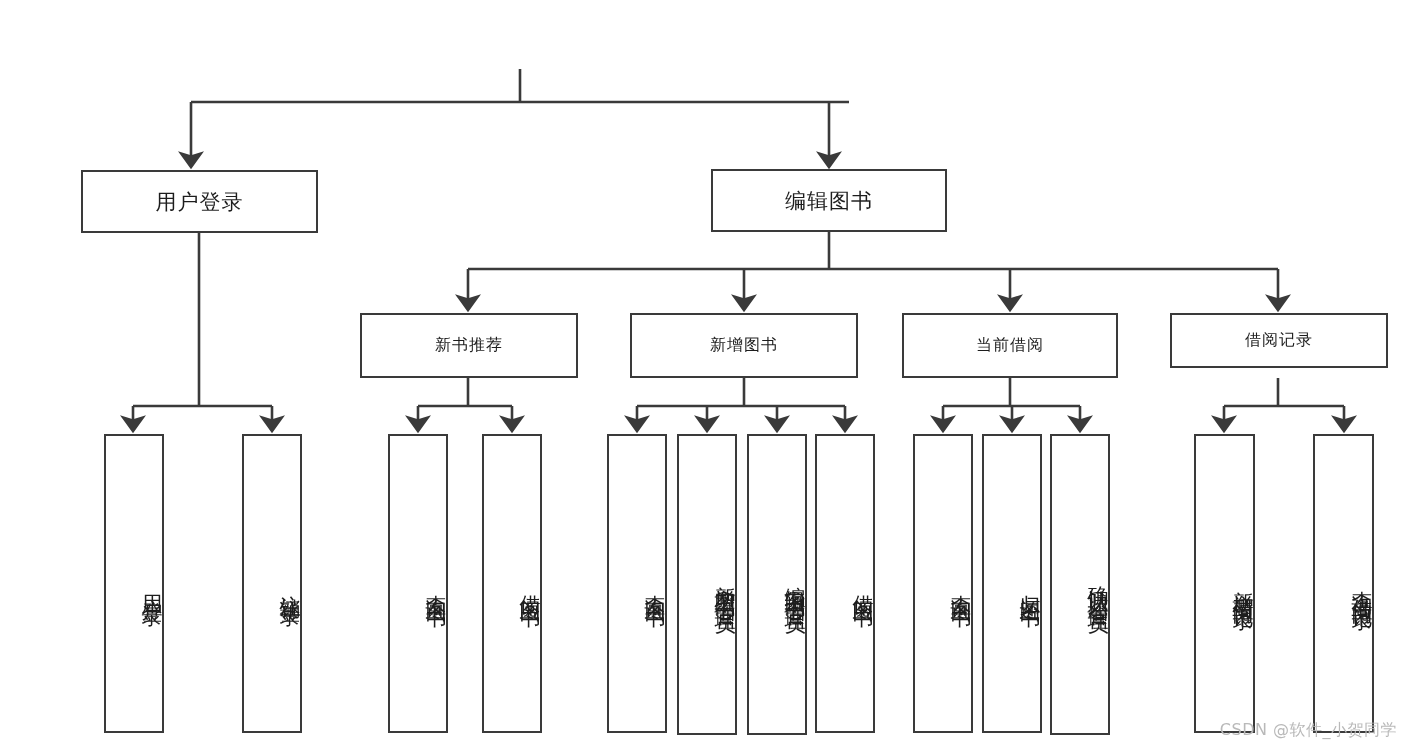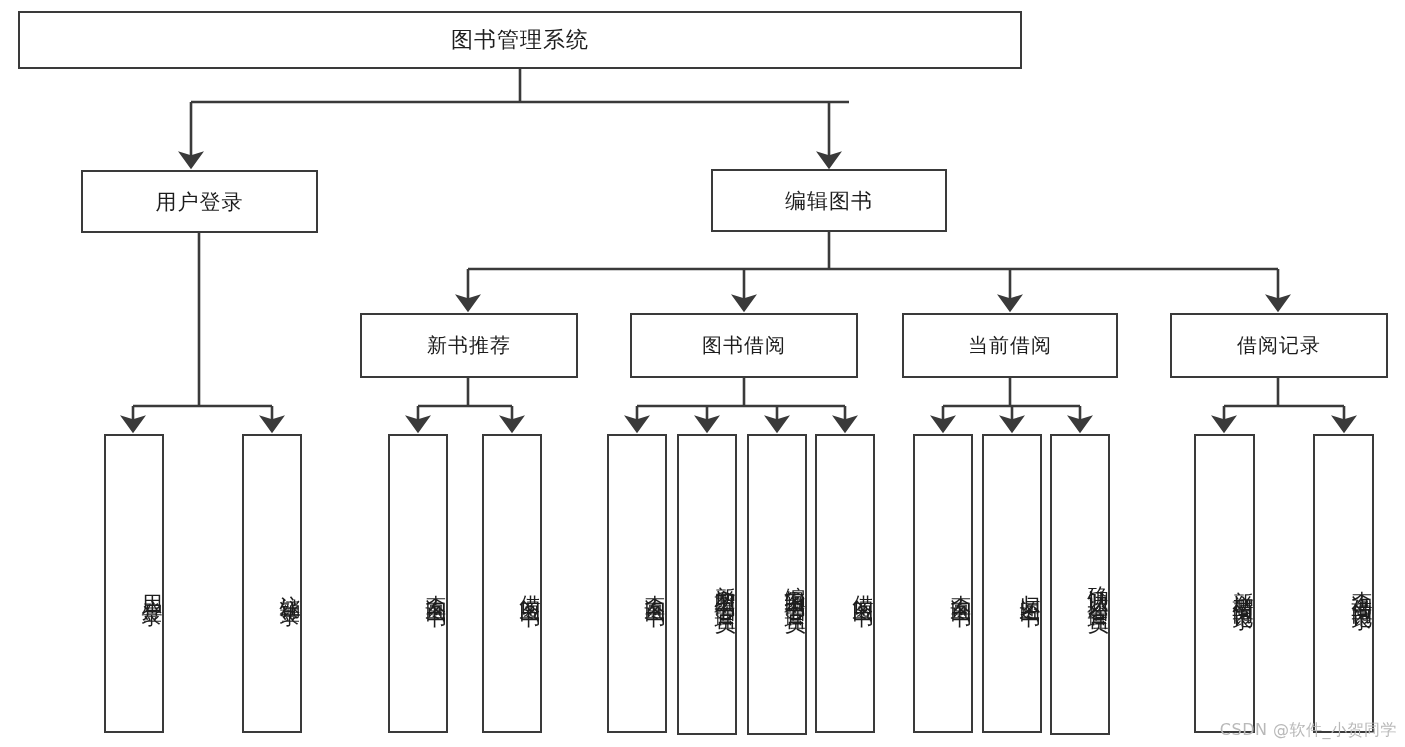--- a/index.html
+++ b/index.html
@@ -26,21 +26,21 @@
     background:#ffffff;
     border:2.5px solid #3a3a3a;
     display:flex;
     align-items:center;
     justify-content:center;
     text-align:center;
     color:#1d1d1d;
   }
   .node.lvl0{ font-size:22px; letter-spacing:1px; }
   .node.lvl1{ font-size:21px; letter-spacing:1px; }
-  .node.lvl2{ font-size:20px; letter-spacing:1px; }
+  .node.lvl2{ font-size:16px; letter-spacing:1px; }
   .node.leaf{
     writing-mode:vertical-rl;
     text-orientation:upright;
     font-size:21px;
     letter-spacing:4px;
     padding-top:4px;
     align-items:flex-start;
     justify-content:center;
     line-height:1.0;
   }
@@ -102,29 +102,28 @@
       <path d="M1012,406 L1012,424" marker-end="url(#arrow)"></path>
       <path d="M1080,406 L1080,424" marker-end="url(#arrow)"></path>
 
       <path d="M1278,378 L1278,406"></path>
       <path d="M1224,406 L1344,406"></path>
       <path d="M1224,406 L1224,424" marker-end="url(#arrow)"></path>
       <path d="M1344,406 L1344,424" marker-end="url(#arrow)"></path>
     </g>
   </svg>
 
-  <div class="node lvl0" style="left:18px; top:11px; width:1004px; height:58px;">图书管理系统</div>
 
   <div class="node lvl1" style="left:81px; top:170px; width:237px; height:63px;">用户登录</div>
   <div class="node lvl1" style="left:711px; top:169px; width:236px; height:63px;">编辑图书</div>
 
   <div class="node lvl2" style="left:360px; top:313px; width:218px; height:65px;">新书推荐</div>
-  <div class="node lvl2" style="left:630px; top:313px; width:228px; height:65px;">图书借阅</div>
+  <div class="node lvl2" style="left:630px; top:313px; width:228px; height:65px;">新增图书</div>
   <div class="node lvl2" style="left:902px; top:313px; width:216px; height:65px;">当前借阅</div>
-  <div class="node lvl2" style="left:1170px; top:313px; width:218px; height:65px;">借阅记录</div>
+  <div class="node lvl2" style="left:1170px; top:313px; width:218px; height:55px;">借阅记录</div>
 
   <div class="node leaf" style="left:104px; top:434px; width:60px; height:299px;">用户登录</div>
   <div class="node leaf" style="left:242px; top:434px; width:60px; height:299px;">注销登录</div>
 
   <div class="node leaf" style="left:388px; top:434px; width:60px; height:299px;">查询图书</div>
   <div class="node leaf" style="left:482px; top:434px; width:60px; height:299px;">借阅图书</div>
 
   <div class="node leaf" style="left:607px; top:434px; width:60px; height:299px;">查询图书</div>
   <div class="node leaf" style="left:677px; top:434px; width:60px; height:301px;">新增图书（管理员）</div>
   <div class="node leaf" style="left:747px; top:434px; width:60px; height:301px;">编辑图书（管理员）</div>

